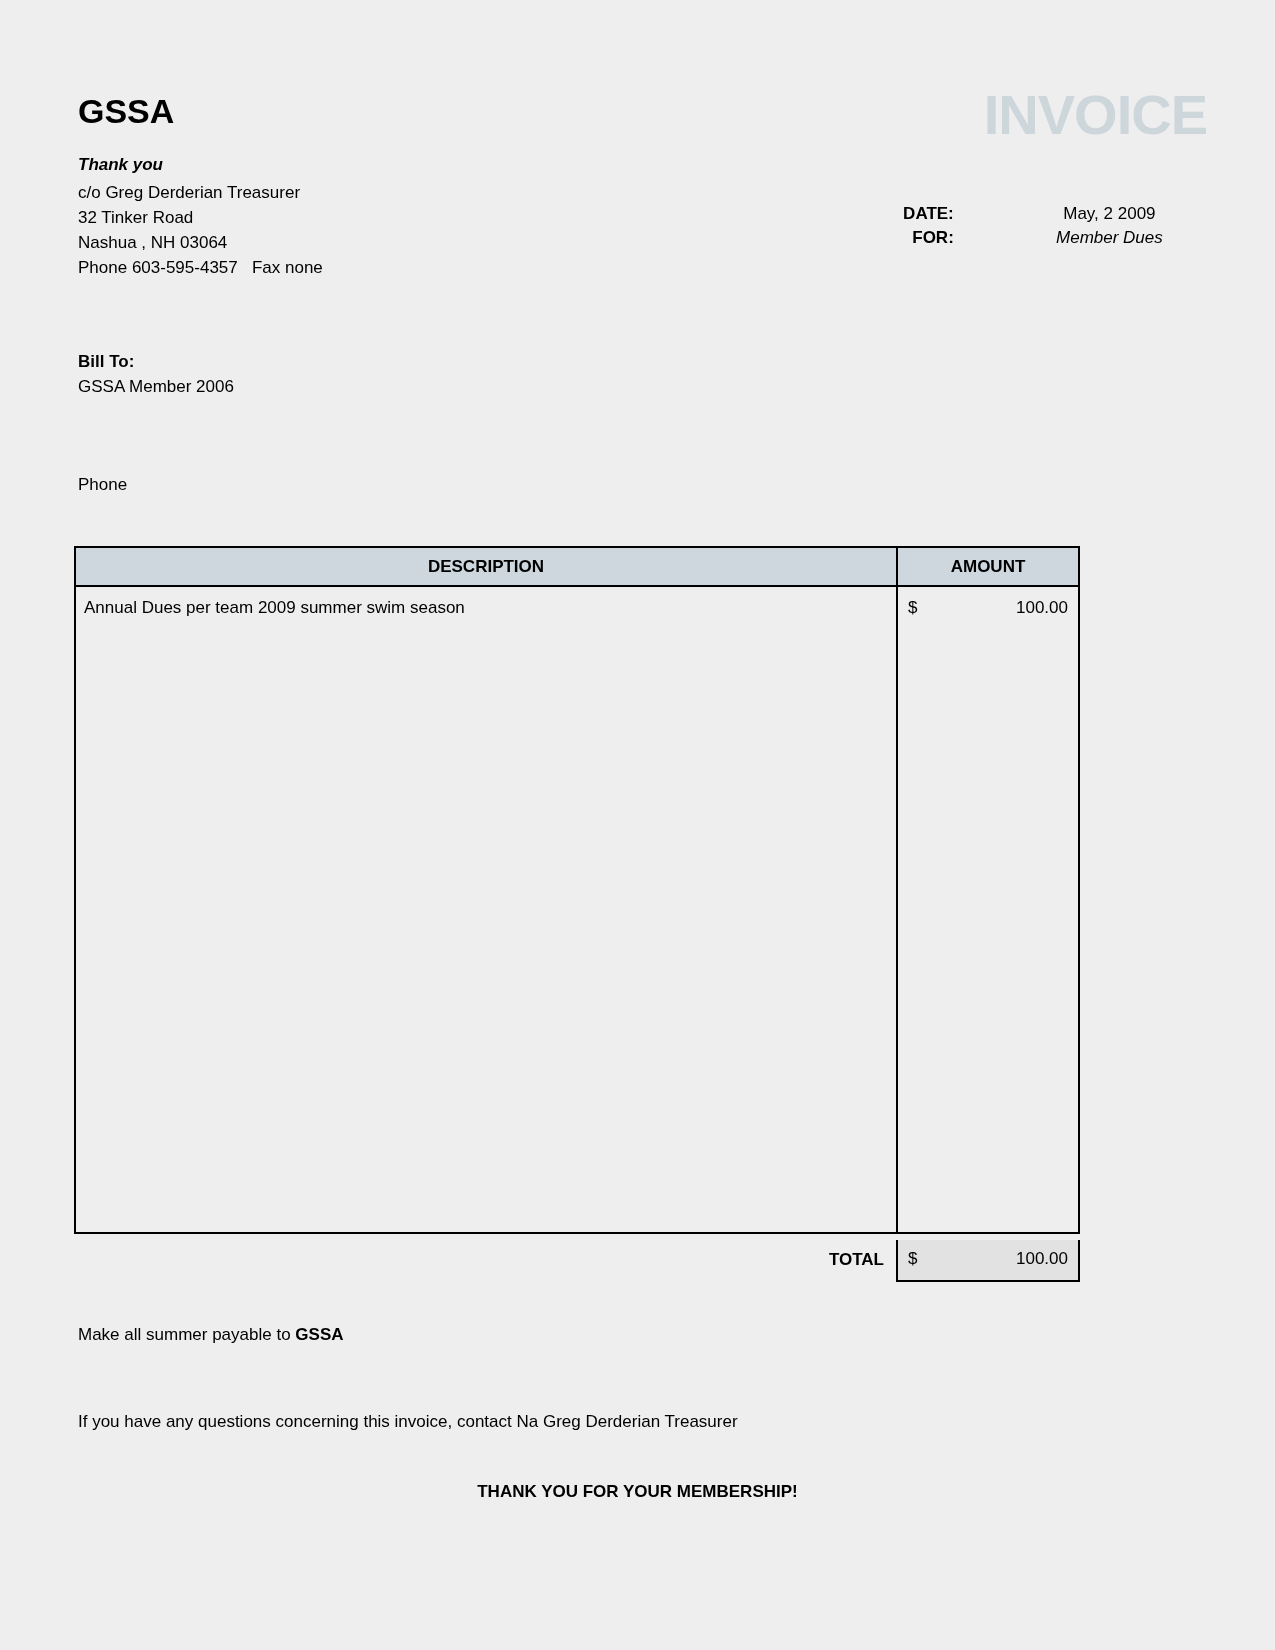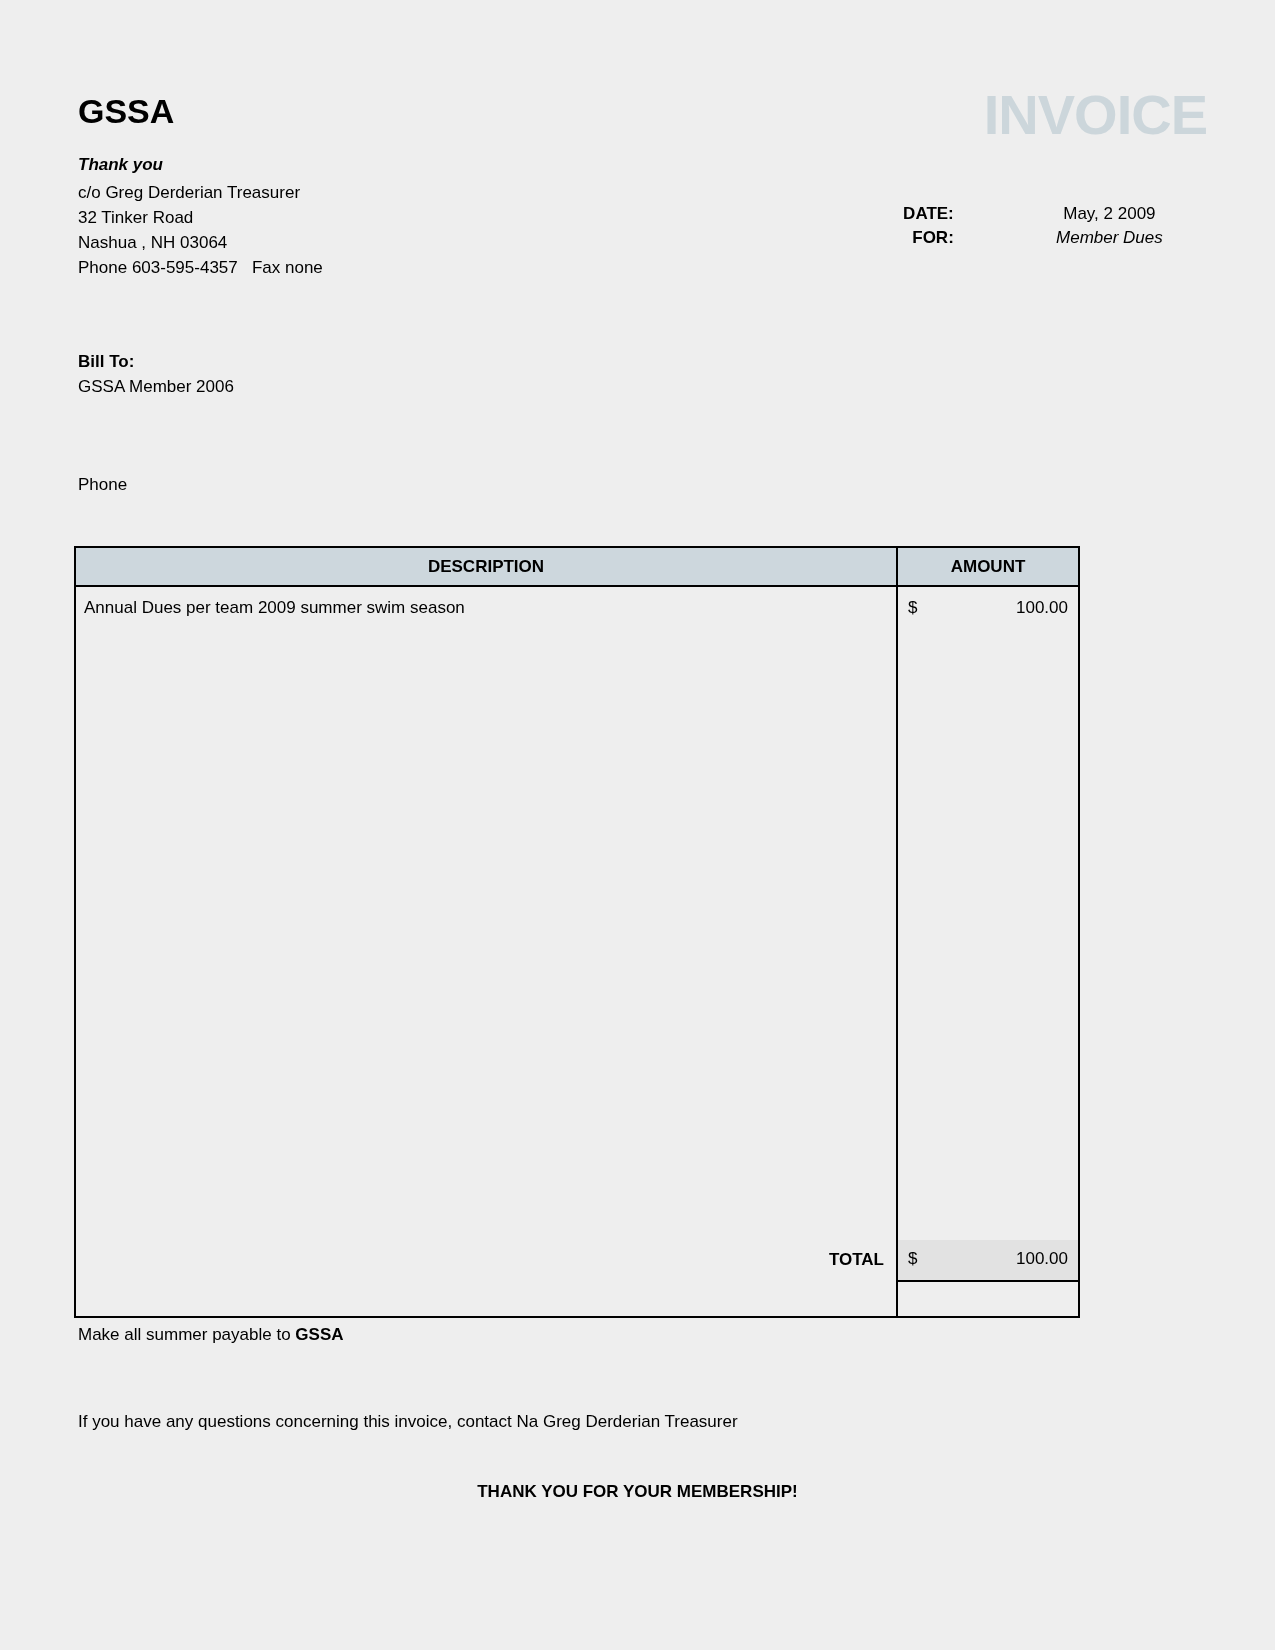--- a/index.html
+++ b/index.html
@@ -136,21 +136,21 @@
   .th-amt {
     flex: 1 1 auto;
     text-align: center;
     font-weight: bold;
     font-size: 17px;
     padding: 9px 0 8px 0;
     box-sizing: border-box;
   }
   .table-body {
     display: flex;
-    height: 729px;
+    height: 645px;
   }
   .td-desc {
     flex: 0 0 822px;
     border-right: 2px solid #000;
     box-sizing: border-box;
     padding: 11px 0 0 8px;
     font-size: 17px;
   }
   .td-amt {
     flex: 1 1 auto;

